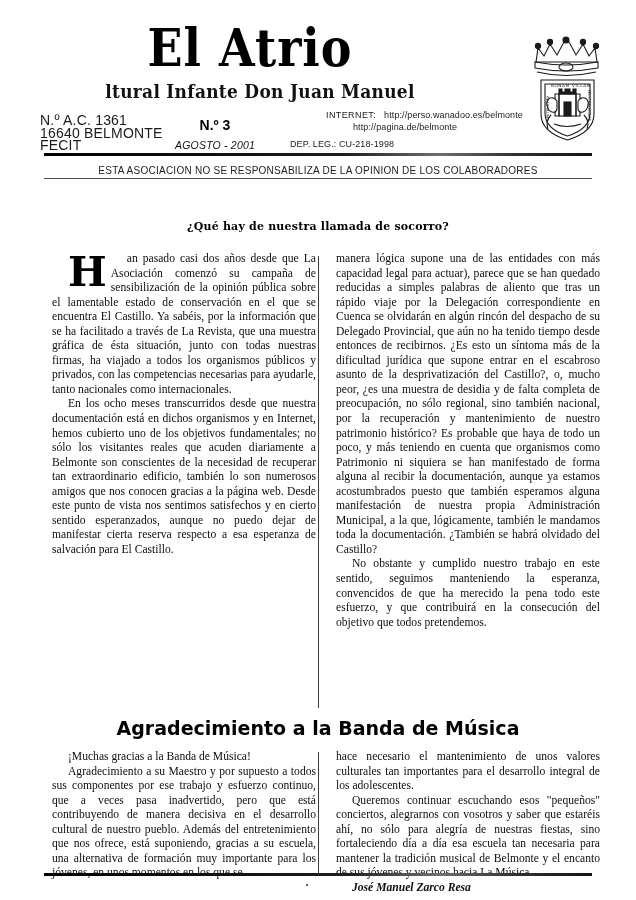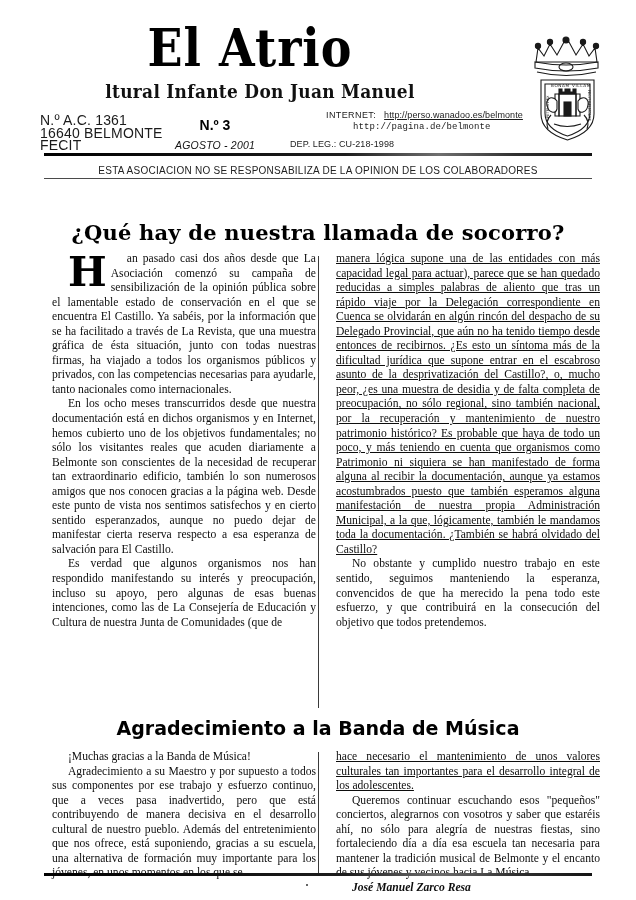--- a/index.html
+++ b/index.html
@@ -86,22 +86,22 @@
   .net-block {
     position: absolute;
     left: 290px; top: 109px;
     font-family: "Liberation Sans", sans-serif;
     font-size: 9px;
     line-height: 12px;
     color: #1b1b1b;
     letter-spacing: 0.1px;
   }
   .net-label { font-weight: normal; letter-spacing: 0.4px; padding-left: 36px; }
-  .net-url1 { margin-left: 8px; text-decoration: underline; }
-  .net-url2 { display: block; margin-left: 63px; font-family: Liberation Mono, monospace; }
+  .net-url1 { margin-left: 8px; }
+  .net-url2 { display: block; margin-left: 63px; }
   .deplegal { display: block; margin-top: 5px; }
 
   
   .crest {
     position: absolute;
     left: 528px; top: 32px;
     width: 82px; height: 112px;
   }
 
   
@@ -146,21 +146,21 @@
     border-bottom: 3px solid #000;
     padding: 0 4px 2px 4px;
   }
   .editorial-sub {
     position: absolute;
     left: 0; top: 220px;
     width: 636px;
     text-align: center;
     font-family: "DejaVu Serif", serif;
     font-weight: 700;
-    font-size: 21px;
+    font-size: 11px;
     letter-spacing: 0.2px;
     color: #000;
   }
 
   
   .cols {
     position: absolute;
     display: flex;
     gap: 20px;
   }
@@ -171,21 +171,21 @@
     margin: 0;
     text-align: justify;
     text-justify: inter-word;
     font-family: "Liberation Serif", serif;
     font-size: 11.6px;
     line-height: 14.55px;
     color: #0d0d0d;
     text-indent: 16px;
     hyphens: manual;
   }
-  .col p.noindent { text-indent: 0; text-decoration: underline; }
+  .col p.noindent { text-indent: 0; }
 
   
   .dropcap {
     float: left;
     font-family: "DejaVu Serif", serif;
     font-weight: 700;
     font-size: 41px;
     line-height: 34px;
     padding: 2px 4px 0 0;
     margin-top: 1px;
@@ -294,21 +294,20 @@
   <div class="rule-thick" style="top:153px"></div>
   <div class="disclaimer">ESTA ASOCIACION NO SE RESPONSABILIZA DE LA OPINION DE LOS COLABORADORES</div>
   <div class="rule-thin" style="top:178px"></div>
 
   <div class="editorial-sub">¿Qué hay de nuestra llamada de socorro?</div>
 
   <div class="cols" style="left:52px; top:252px;">
     <div class="col">
       <p><span class="dropcap">H</span><span>an pasado casi dos años desde que La Asociación comenzó su campaña de sensibilización de la opinión pública sobre el lamentable estado de conservación en el que se encuentra El Castillo. Ya sabéis, por la información que se ha facilitado a través de La Revista, que una muestra gráfica de ésta situación, junto con todas nuestras firmas, ha viajado a todos los organismos públicos y privados, con las competencias necesarias para ayudarle, tanto nacionales como internacionales.</span></p>
       <p>En los ocho meses transcurridos desde que nuestra documentación está en dichos organismos y en Internet, hemos cubierto uno de los objetivos fundamentales; no sólo los visitantes reales que acuden diariamente a Belmonte son conscientes de la necesidad de recuperar tan extraordinario edificio, también lo son numerosos amigos que nos conocen gracias a la página web. Desde este punto de vista nos sentimos satisfechos y en cierto sentido esperanzados, aunque no puedo dejar de manifestar cierta reserva respecto a esa esperanza de salvación para El Castillo.</p>
-      <p>Es verdad que algunos organismos nos han respondido manifestando su interés y preocupación, incluso su apoyo, pero algunas de esas buenas intenciones, como las de La Consejería de Educación y Cultura de nuestra Junta de Comunidades (que de</p>
     </div>
     <div class="col">
       <p class="noindent">manera lógica supone una de las entidades con más capacidad legal para actuar), parece que se han quedado reducidas a simples palabras de aliento que tras un rápido viaje por la Delegación correspondiente en Cuenca se olvidarán en algún rincón del despacho de su Delegado Provincial, que aún no ha tenido tiempo desde entonces de recibirnos. ¿Es esto un síntoma más de la dificultad jurídica que supone entrar en el escabroso asunto de la desprivatización del Castillo?, o, mucho peor, ¿es una muestra de desidia y de falta completa de preocupación, no sólo regional, sino también nacional, por la recuperación y mantenimiento de nuestro patrimonio histórico? Es probable que haya de todo un poco, y más teniendo en cuenta que organismos como Patrimonio ni siquiera se han manifestado de forma alguna al recibir la documentación, aunque ya estamos acostumbrados puesto que también esperamos alguna manifestación de nuestra propia Administración Municipal, a la que, lógicamente, también le mandamos toda la documentación. ¿También se habrá olvidado del Castillo?</p>
       <p>No obstante y cumplido nuestro trabajo en este sentido, seguimos manteniendo la esperanza, convencidos de que ha merecido la pena todo este esfuerzo, y que contribuirá en la consecución del objetivo que todos pretendemos.</p>
     </div>
   </div>
   <div class="col-divider" style="left:318px; top:256px; height:452px;"></div>
 
   <div class="article2-title">Agradecimiento a la Banda de Música</div>
 

